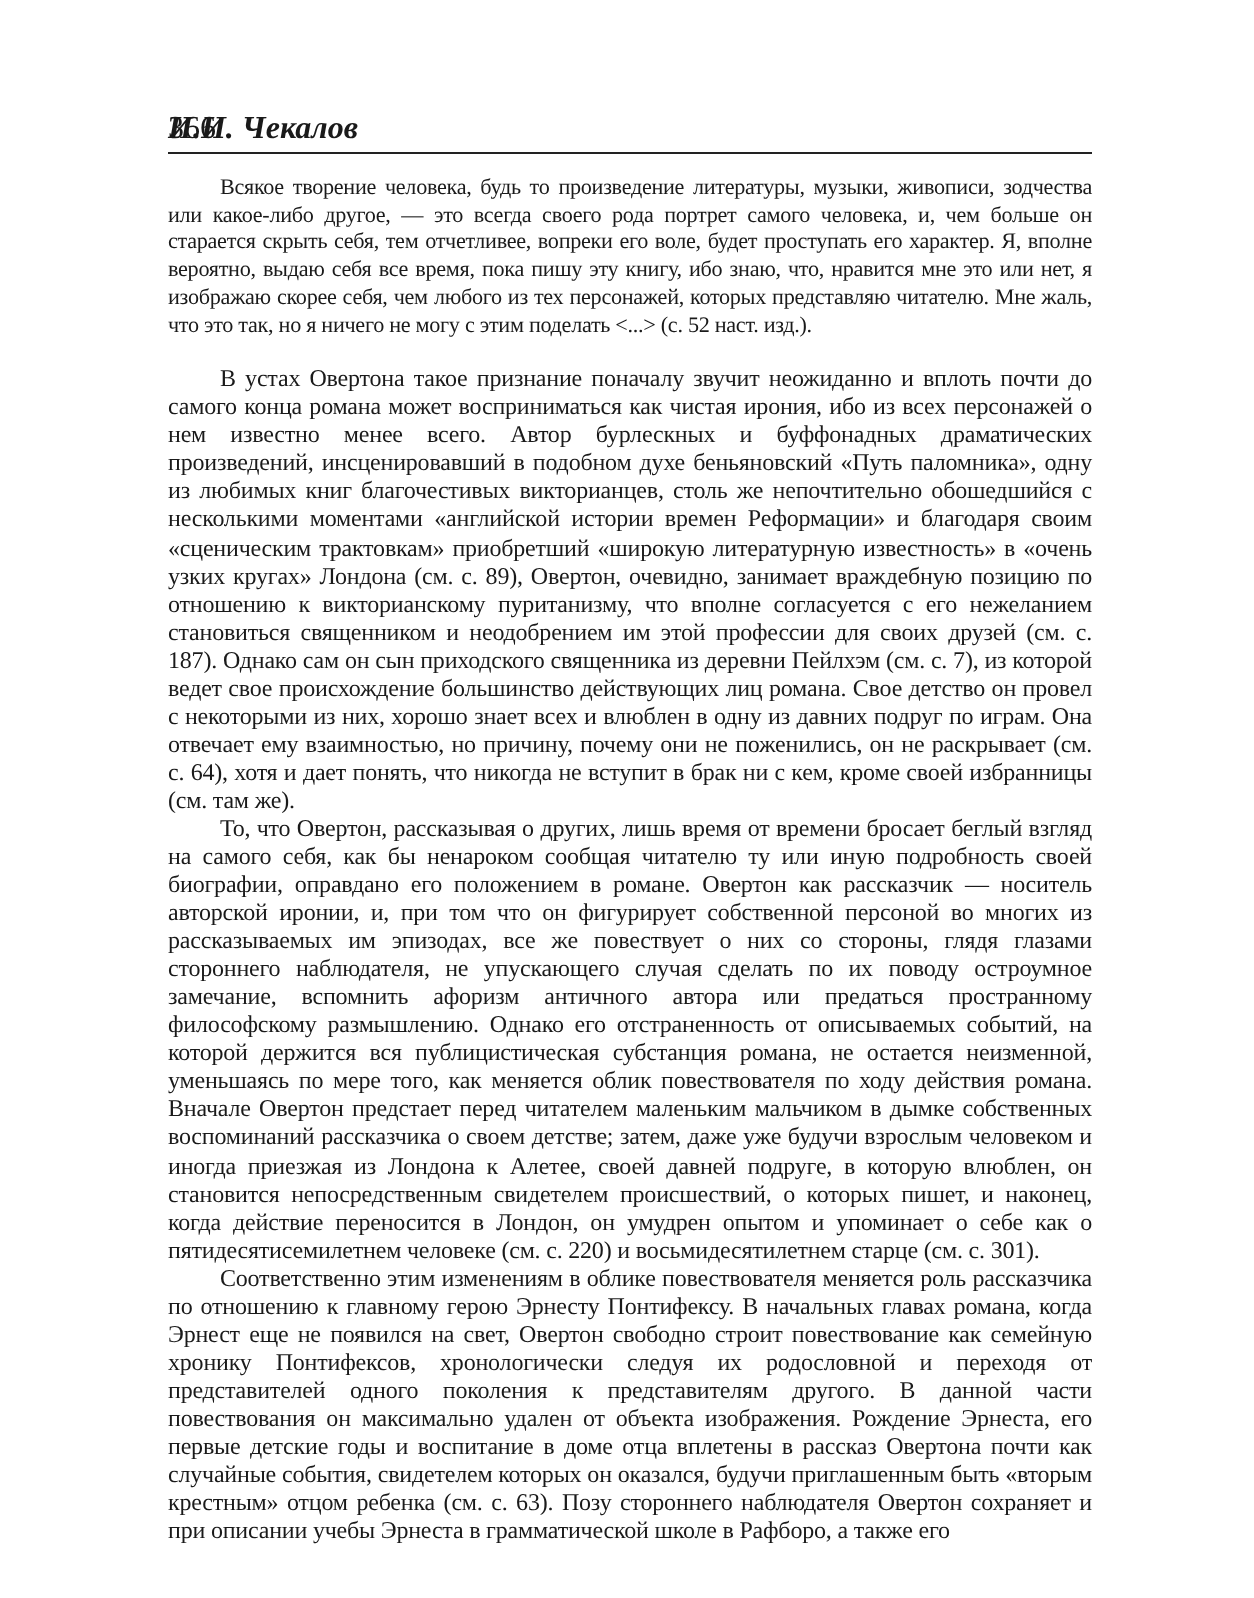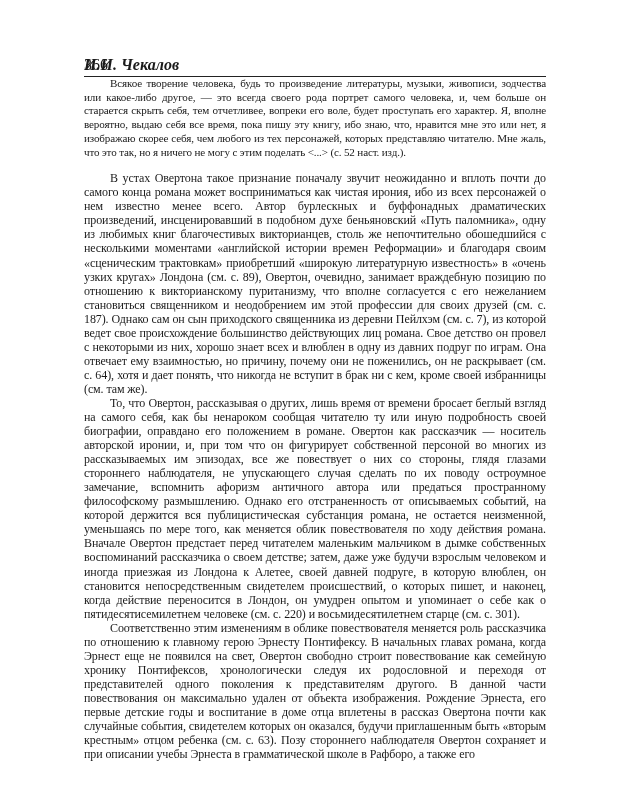--- a/index.html
+++ b/index.html
@@ -13,20 +13,21 @@
     position: relative; height: 18px;
     border-bottom: 1px solid #222;
     font-size: 16px;
   }
   .page-number { position: absolute; left: 0; bottom: 2px; }
   .header-author {
     position: absolute; left: 0; right: 0; bottom: 2px; text-align: left;
     font-style: italic; font-weight: bold;
   }
   .epigraph {
+    margin-top: 11px;
     font-size: 11.1px; line-height: 13.7px;
     text-align: justify; letter-spacing: -0.15px;
   }
   .body-text {
     margin-top: 12px;
     font-size: 12px; line-height: 14.05px;
     text-align: justify; letter-spacing: -0.1px;
   }
   p { margin: 0; text-indent: 26px; }
 </style>

